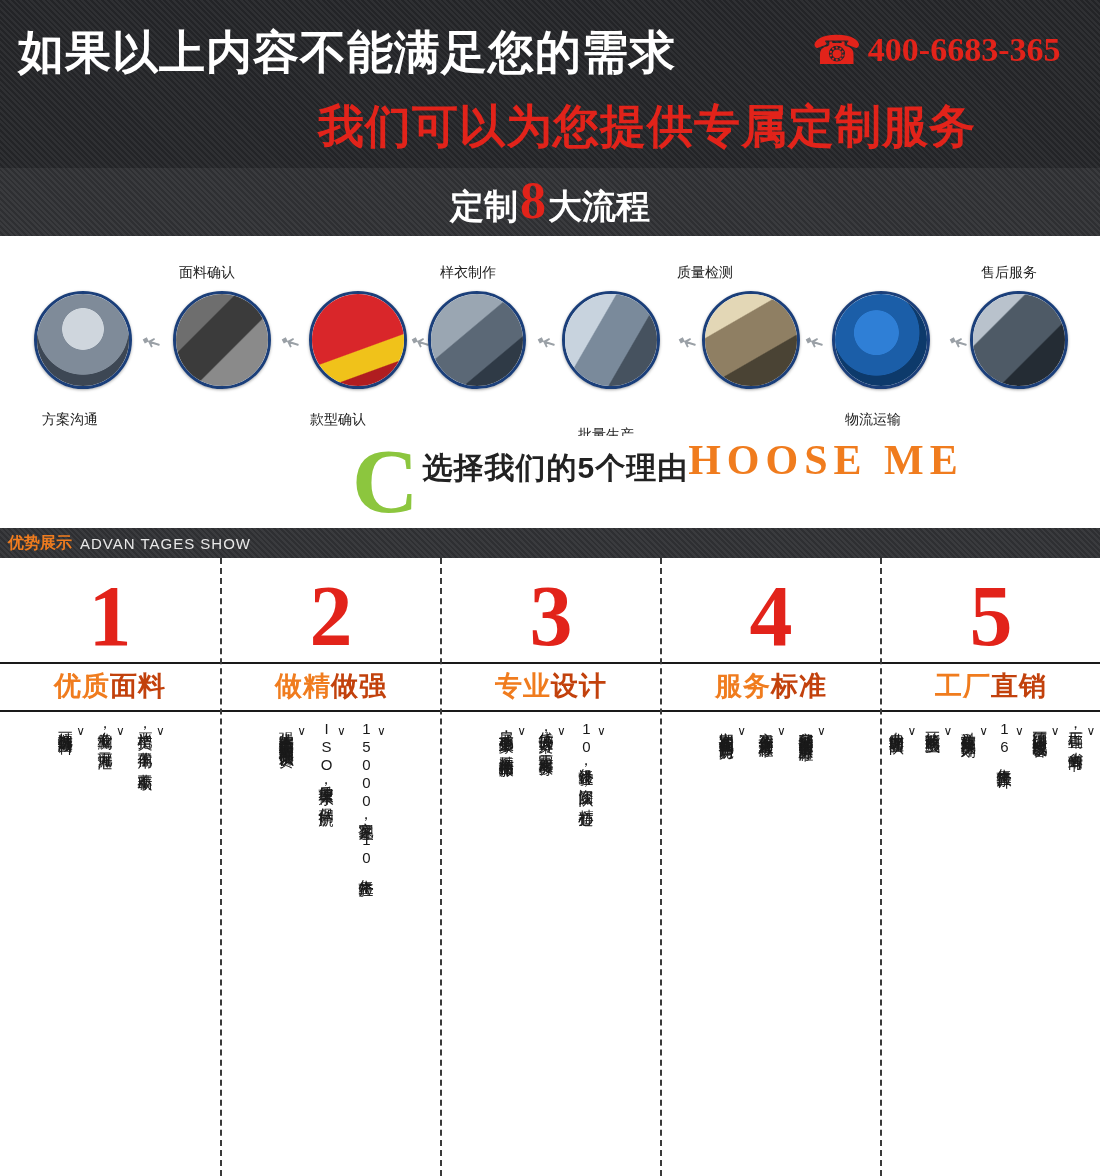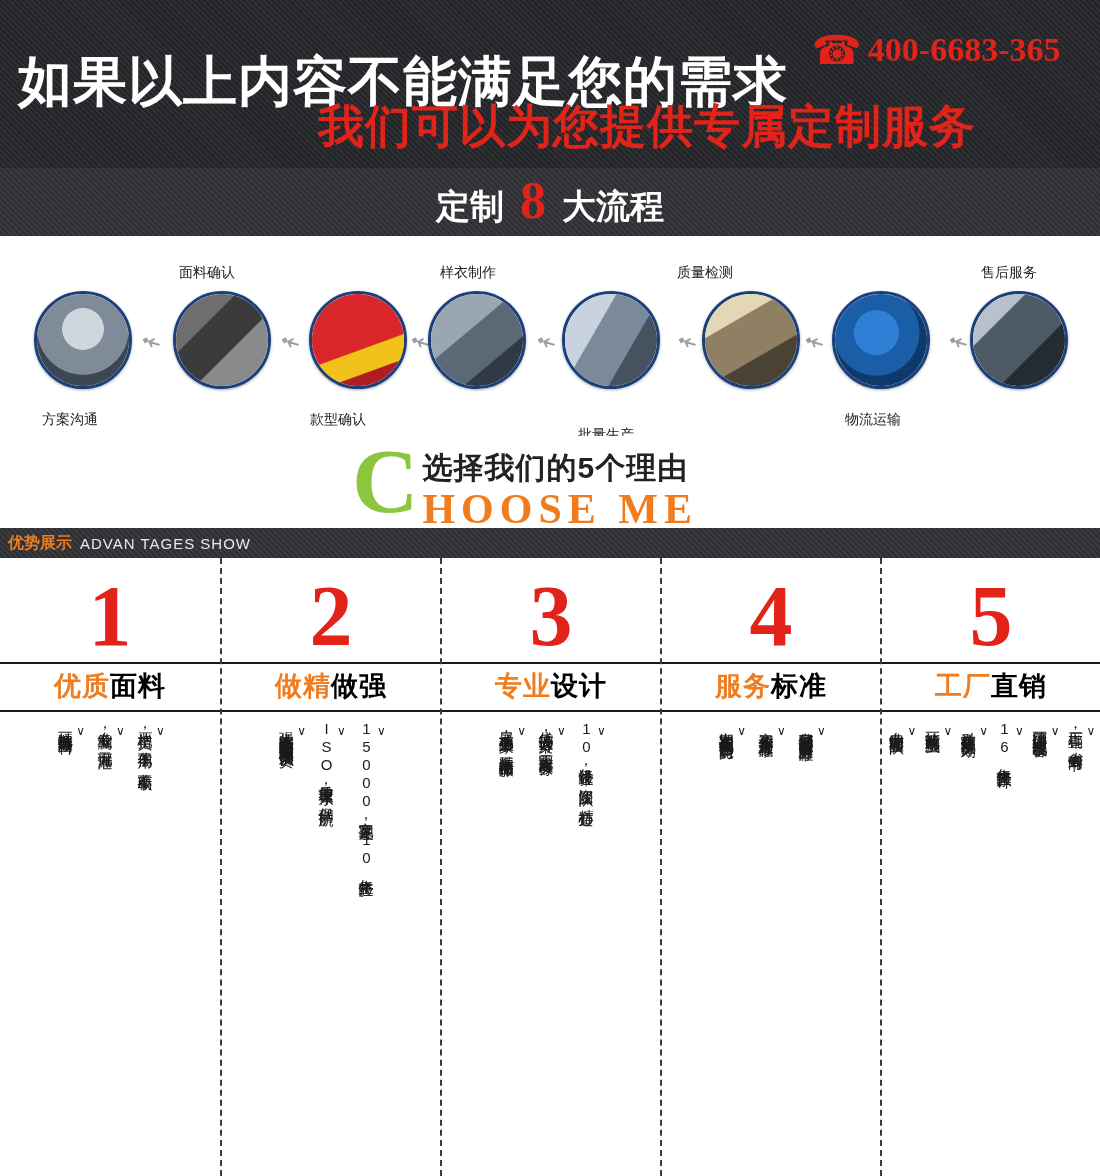--- a/index.html
+++ b/index.html
@@ -13,22 +13,22 @@
   
   .header{
     position:relative;width:1100px;height:168px;
     background:
       repeating-linear-gradient(45deg,#2f3033 0 2px,#232427 2px 4px),
       #2b2c2f;
     overflow:hidden;
   }
   .hdr-line1{
     position:absolute;left:18px;top:22px;
-    font-size:54px;font-weight:bold;color:#ffffff;
-    letter-spacing:1px;white-space:nowrap;margin-top:24px;
+    font-size:46px;font-weight:bold;color:#ffffff;
+    letter-spacing:1px;white-space:nowrap;
   }
   .hdr-phone{
     position:absolute;left:812px;top:30px;
     display:flex;align-items:center;gap:6px;
   }
   .phone-icon{
     color:#e2231a;font-size:40px;line-height:1;
     transform:scaleX(-1);
   }
   .phone-num{
@@ -44,21 +44,21 @@
 
   
   .proc-title-bar{
     position:relative;width:1100px;height:68px;
     background:
       repeating-linear-gradient(45deg,#3a3b3e 0 2px,#2e2f32 2px 4px),
       #343538;
     display:flex;align-items:center;justify-content:center;
   }
   .proc-title{
-    display:flex;align-items:baseline;gap:16px;
+    display:flex;align-items:baseline;gap:2px;
     font-size:34px;font-weight:bold;color:#ffffff;
   }
   .proc-title .big8{
     color:#e2231a;font-size:52px;font-weight:bold;
     font-family:"Liberation Serif","DejaVu Serif",serif;
     line-height:1;
   }
 
   
   .proc-strip{
@@ -94,21 +94,21 @@
     position:relative;width:1100px;height:92px;background:#ffffff;
   }
   .choose-inner{
     position:absolute;left:352px;top:4px;
     display:flex;align-items:flex-start;
   }
   .big-c{
     font-family:"Liberation Serif","DejaVu Serif",serif;
     font-size:92px;font-weight:bold;color:#8cc63e;line-height:82px;
   }
-  .choose-right{display:flex;flex-direction:column;margin-left:4px;}
+  .choose-right{display:flex;flex-direction:row;margin-left:4px;}
   .choose-cn{
     font-size:30px;font-weight:bold;color:#222;margin-top:8px;
     letter-spacing:1px;
   }
   .choose-en{
     font-family:Liberation Serif, serif;
     font-size:42px;font-weight:bold;color:#f07c1e;
     letter-spacing:6px;margin-top:-4px;
   }
 
@@ -142,21 +142,21 @@
     text-align:center;
     font-family:"Liberation Serif","DejaVu Serif",serif;
     font-size:86px;font-weight:bold;color:#e2231a;line-height:92px;
   }
   .adv-head{
     position:absolute;top:110px;left:0;width:100%;
     text-align:center;font-size:27px;font-weight:bold;
     letter-spacing:1px;
   }
   .adv-head .o{color:#f07c1e;}
-  .adv-head .k{color:#000000;}
+  .adv-head .k{color:#c2410c;}
   .adv-rule-top{
     position:absolute;top:104px;left:0;width:100%;
     border-top:2px solid #1a1a1a;
   }
   .adv-rule-bot{
     position:absolute;top:152px;left:0;width:100%;
     border-top:2px solid #1a1a1a;
   }
   .adv-items{
     position:absolute;top:162px;left:0;width:100%;height:452px;

